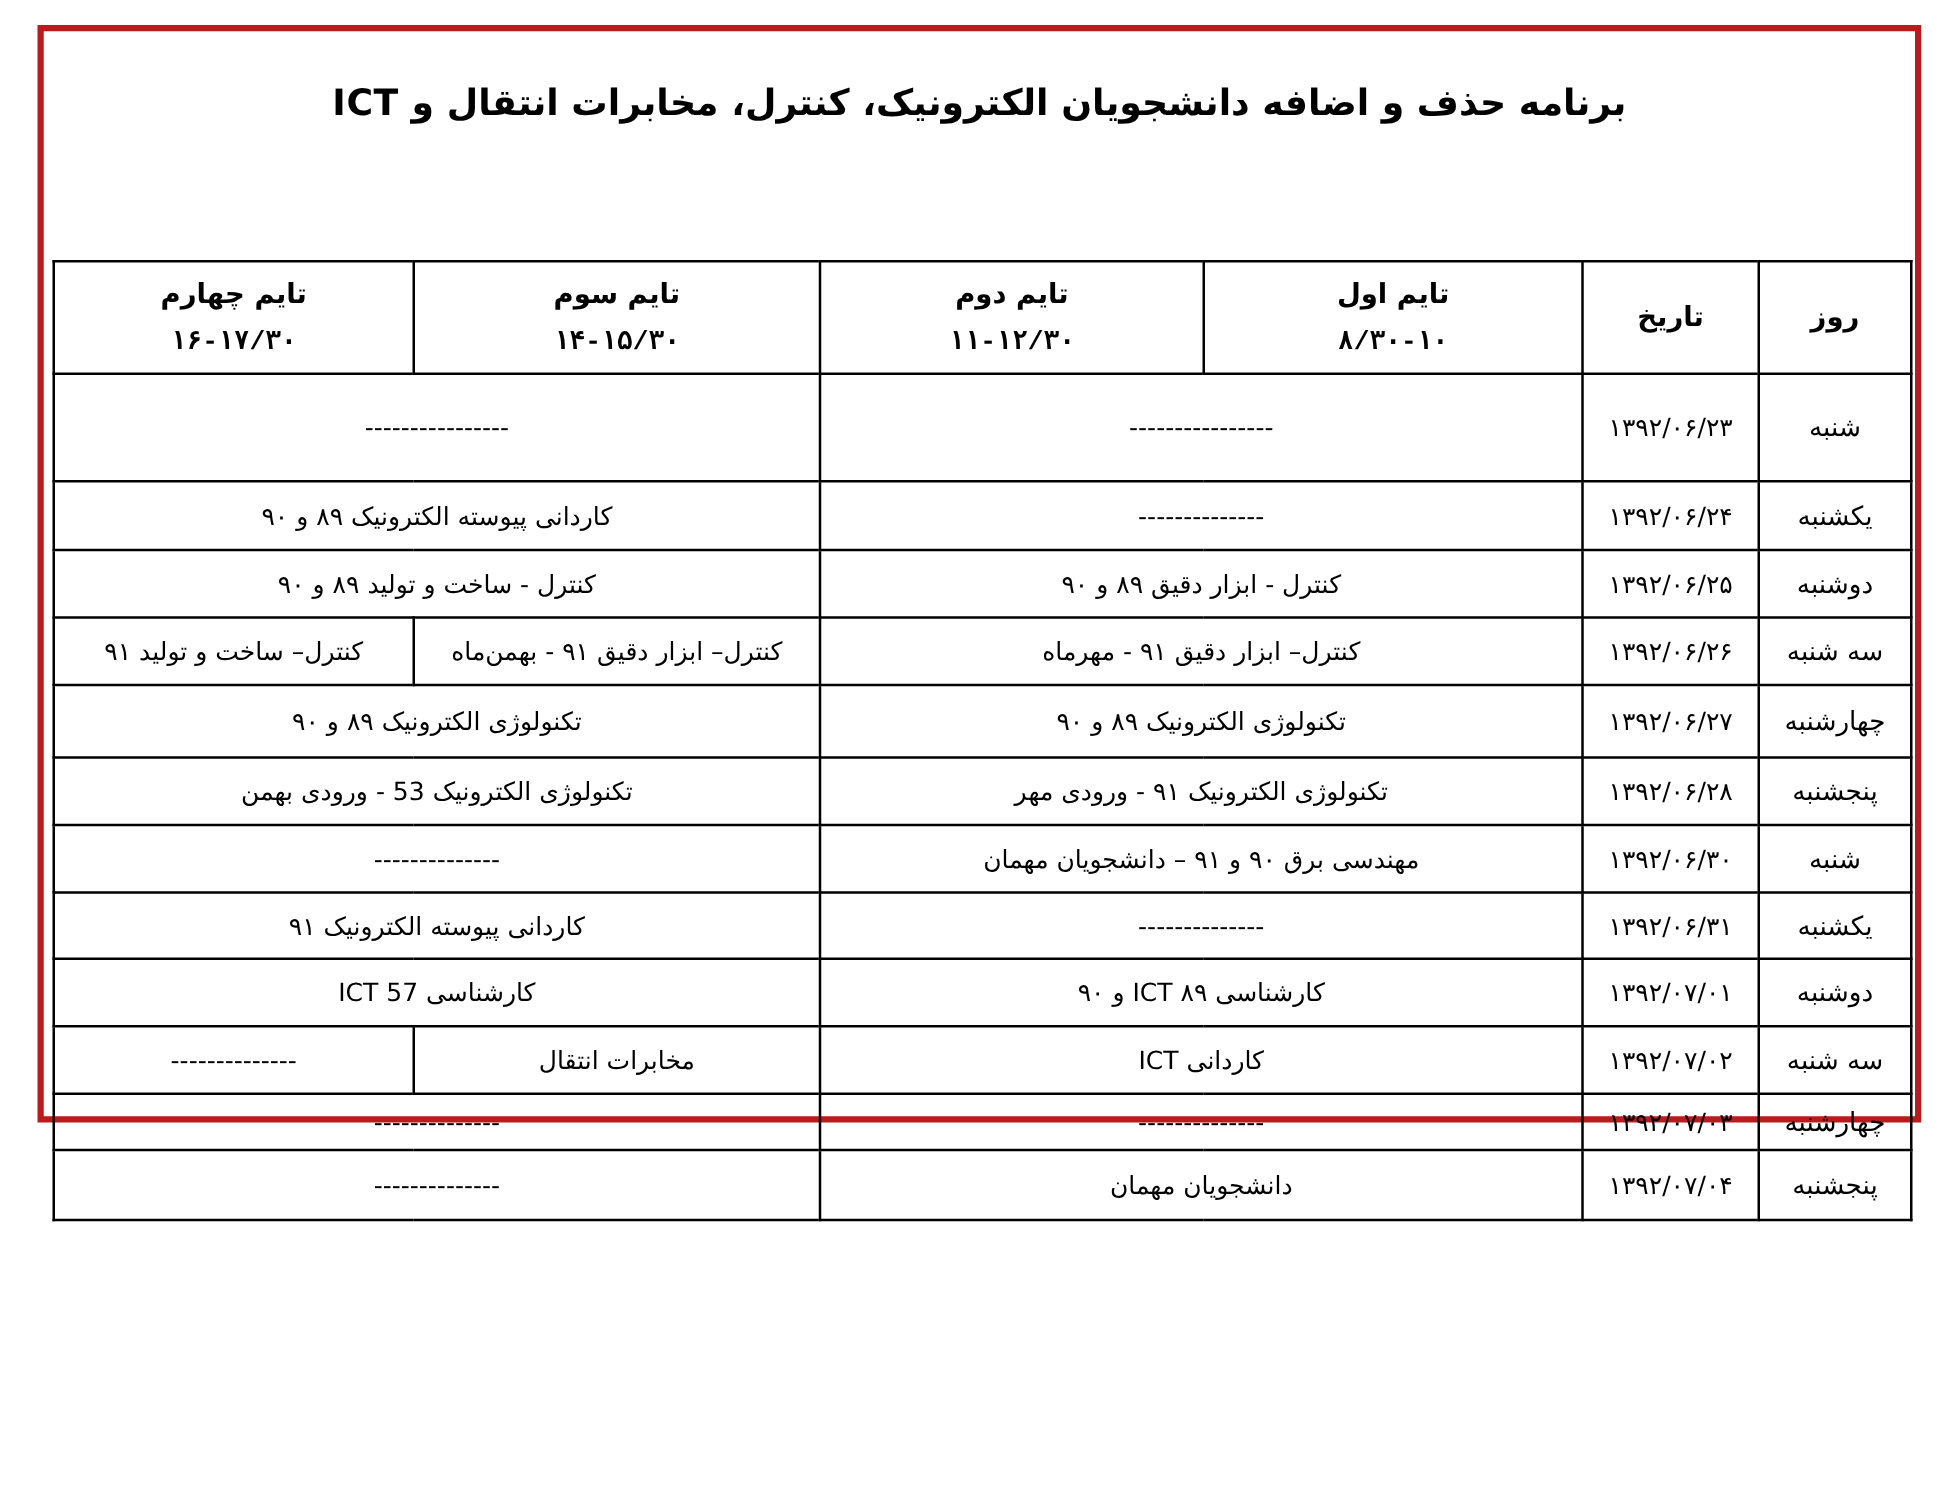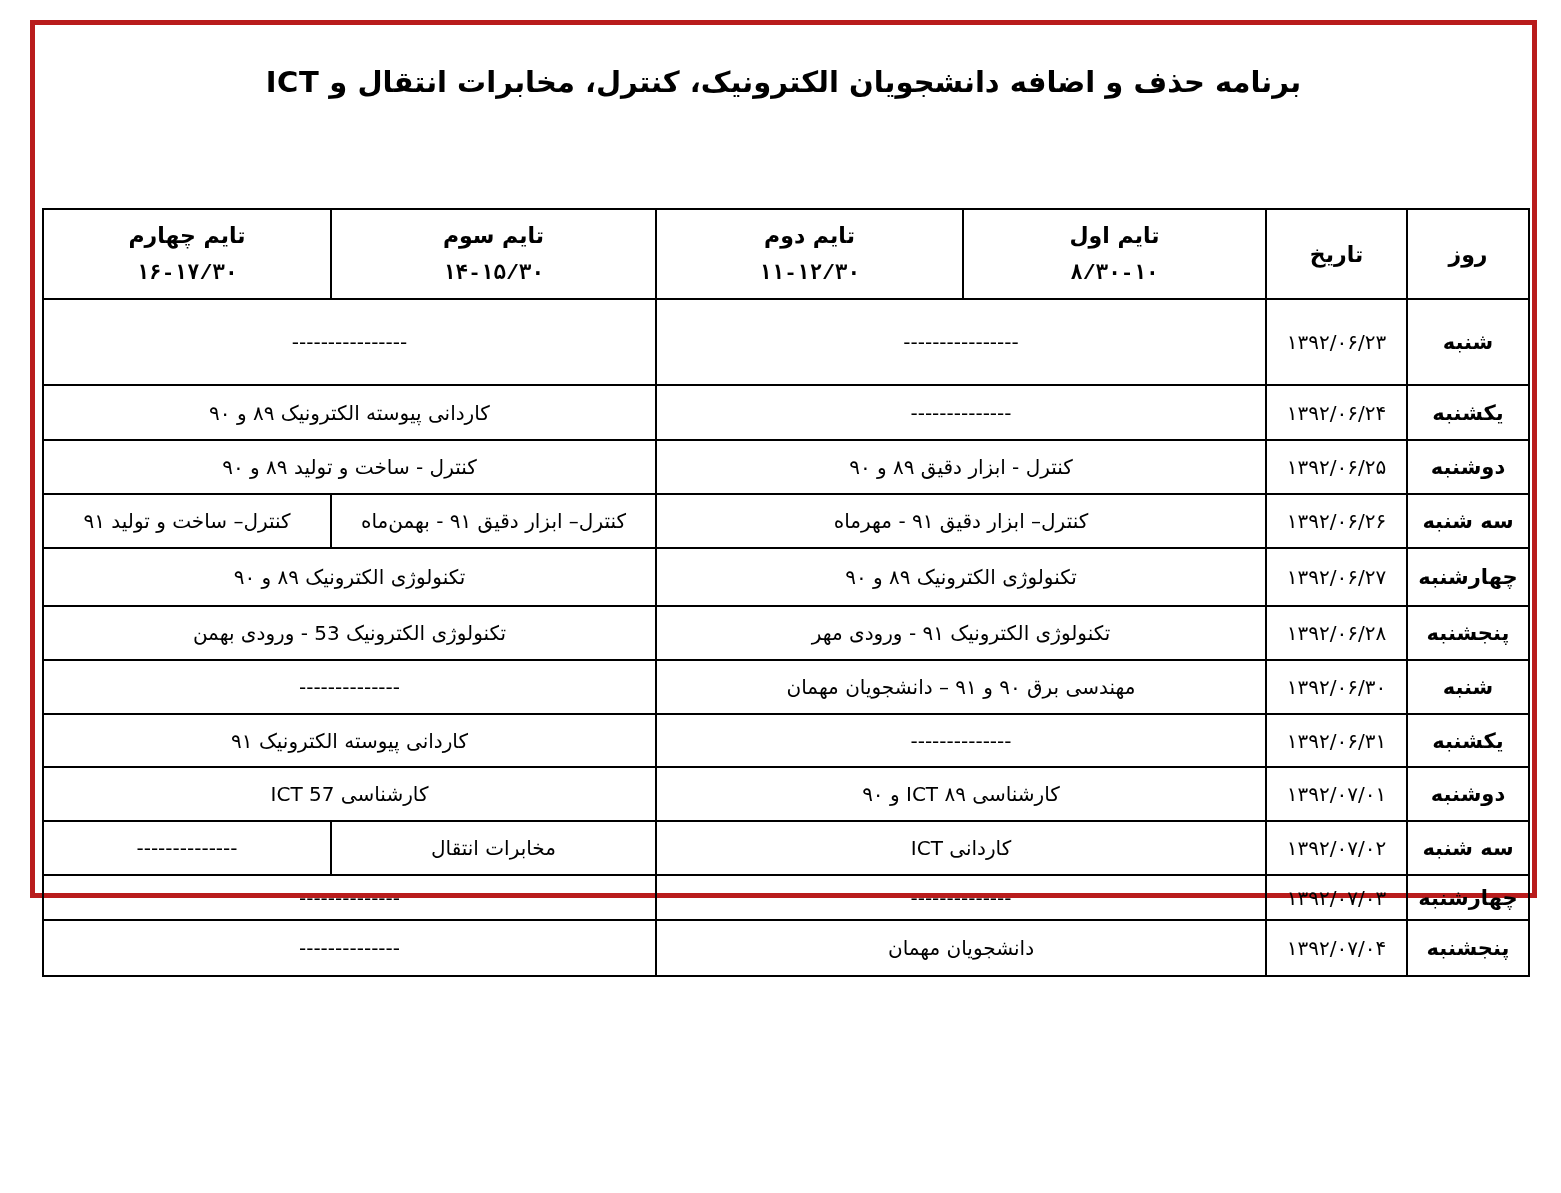--- a/index.html
+++ b/index.html
@@ -48,21 +48,21 @@
   }
   .hdr-stack {
     display: flex;
     flex-direction: column;
     align-items: center;
     gap: 12px;
   }
   .hdr-time { font-size: 21px; font-weight: bold; direction: rtl; font-family: Liberation Mono, monospace; }
   .day-cell {
     font-size: 21px;
-    font-weight: bold;
+    font-weight: normal;
     border-radius: 20px;
   }
   .date-cell {
     font-size: 20px;
     letter-spacing: 1px;
     white-space: nowrap;
   }
   .slot-cell {
     font-size: 20px;
     direction: rtl;

